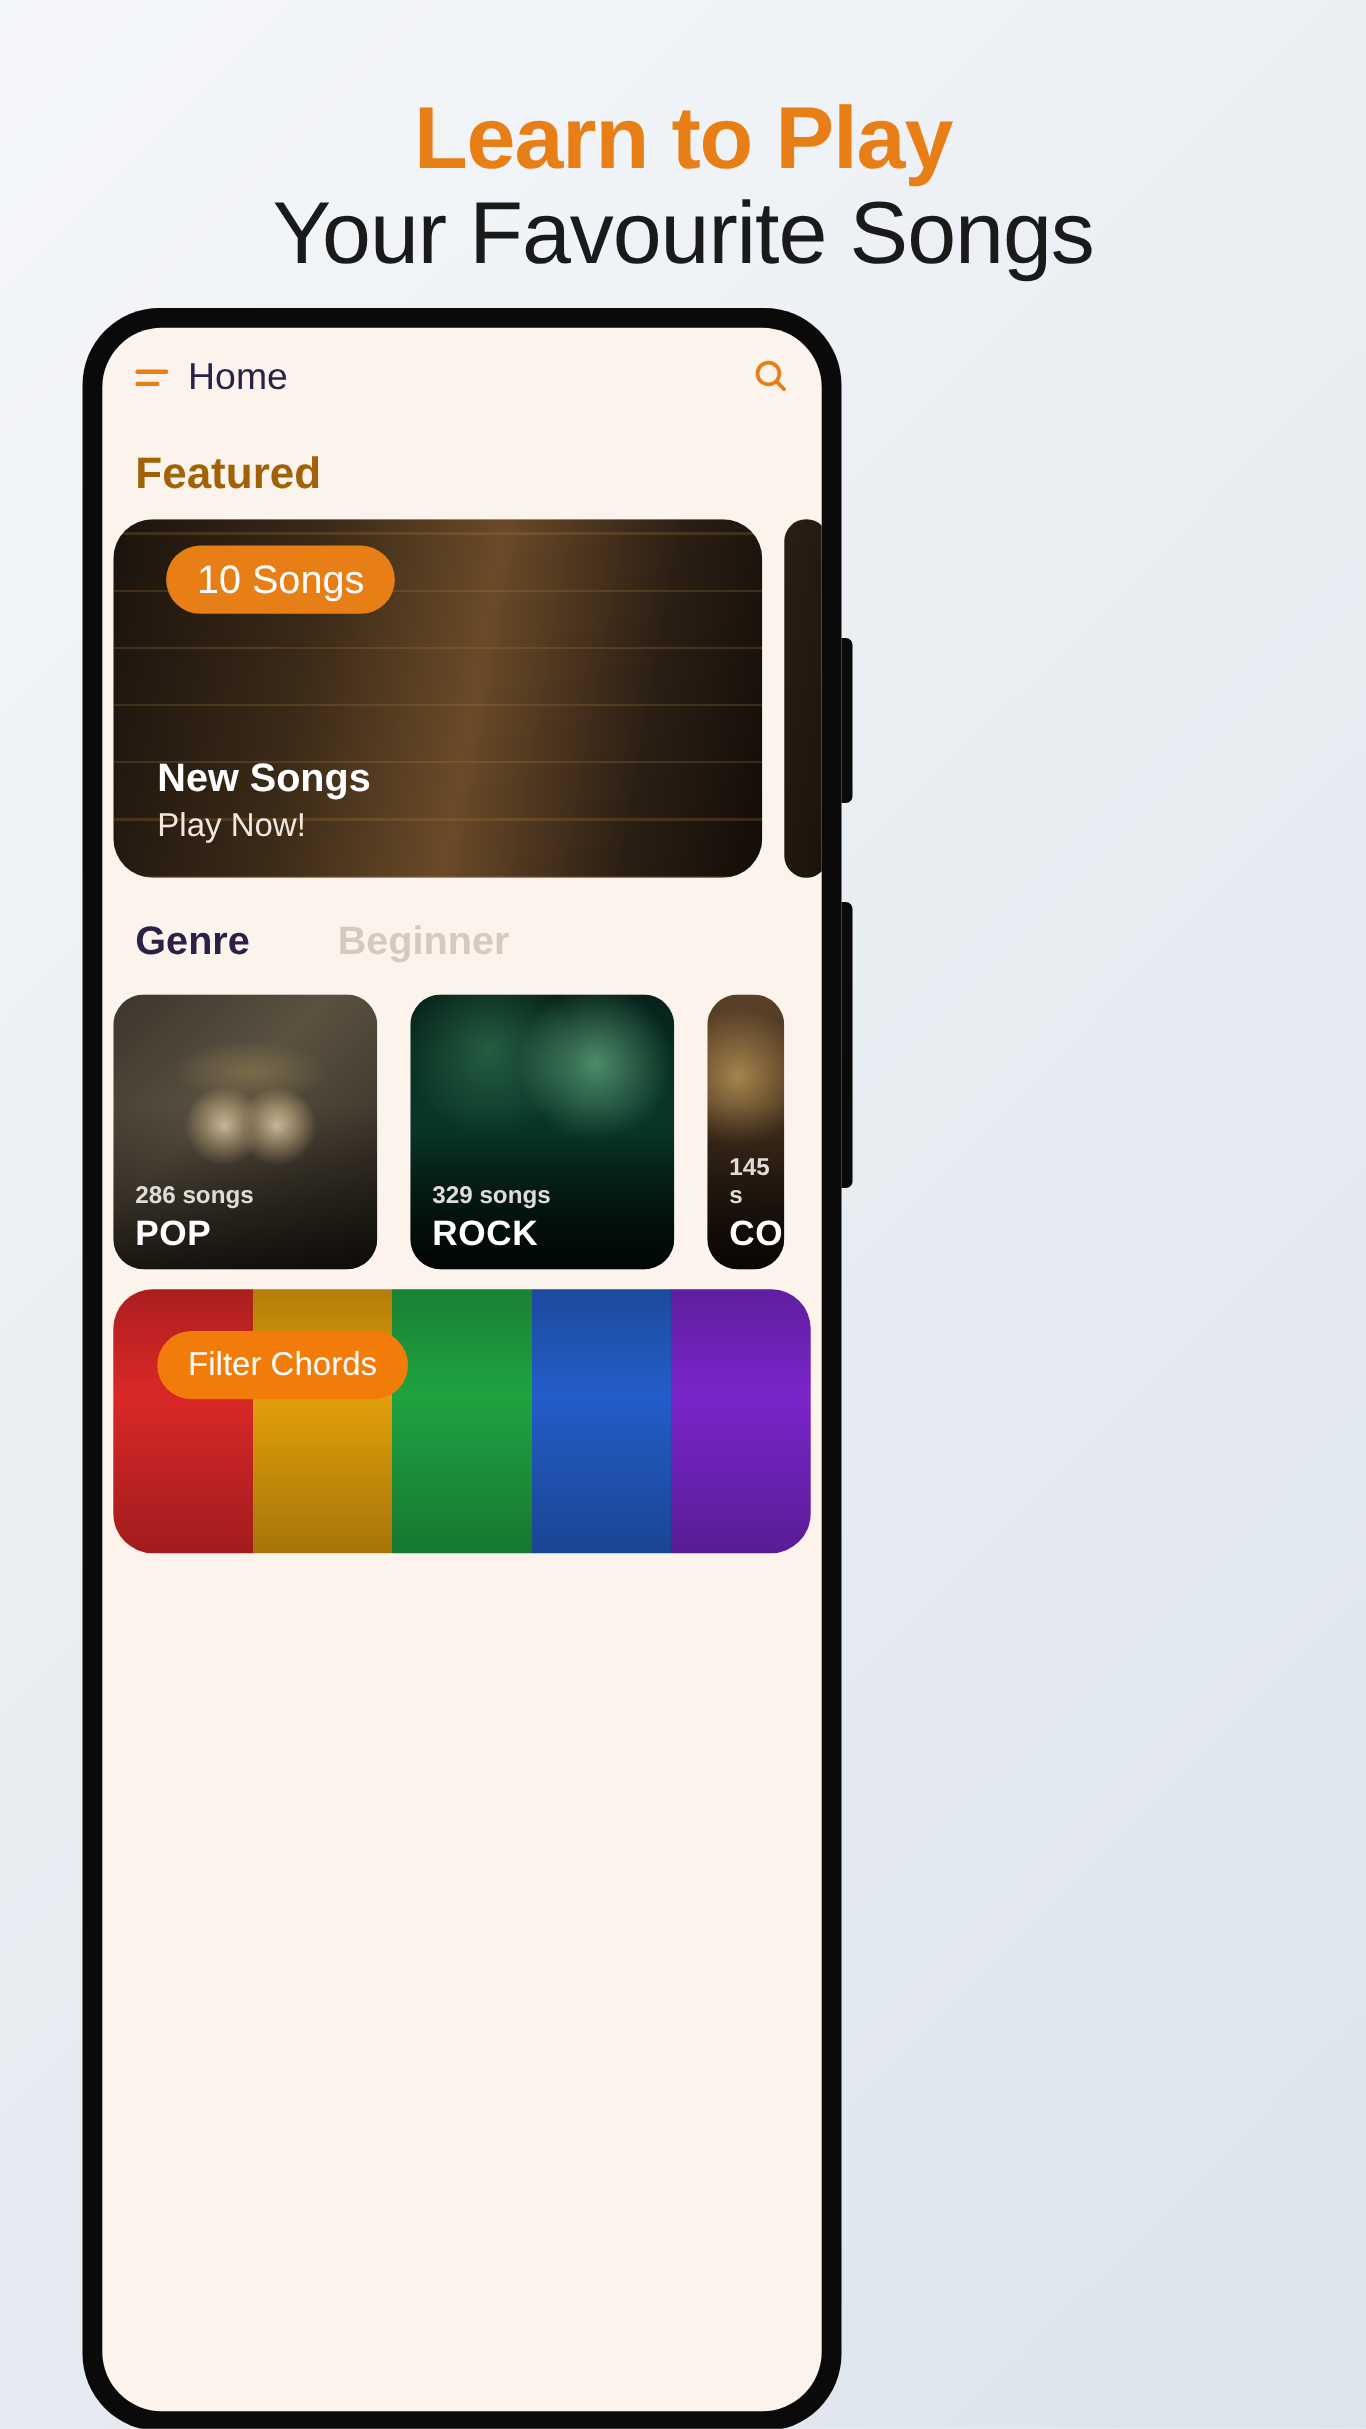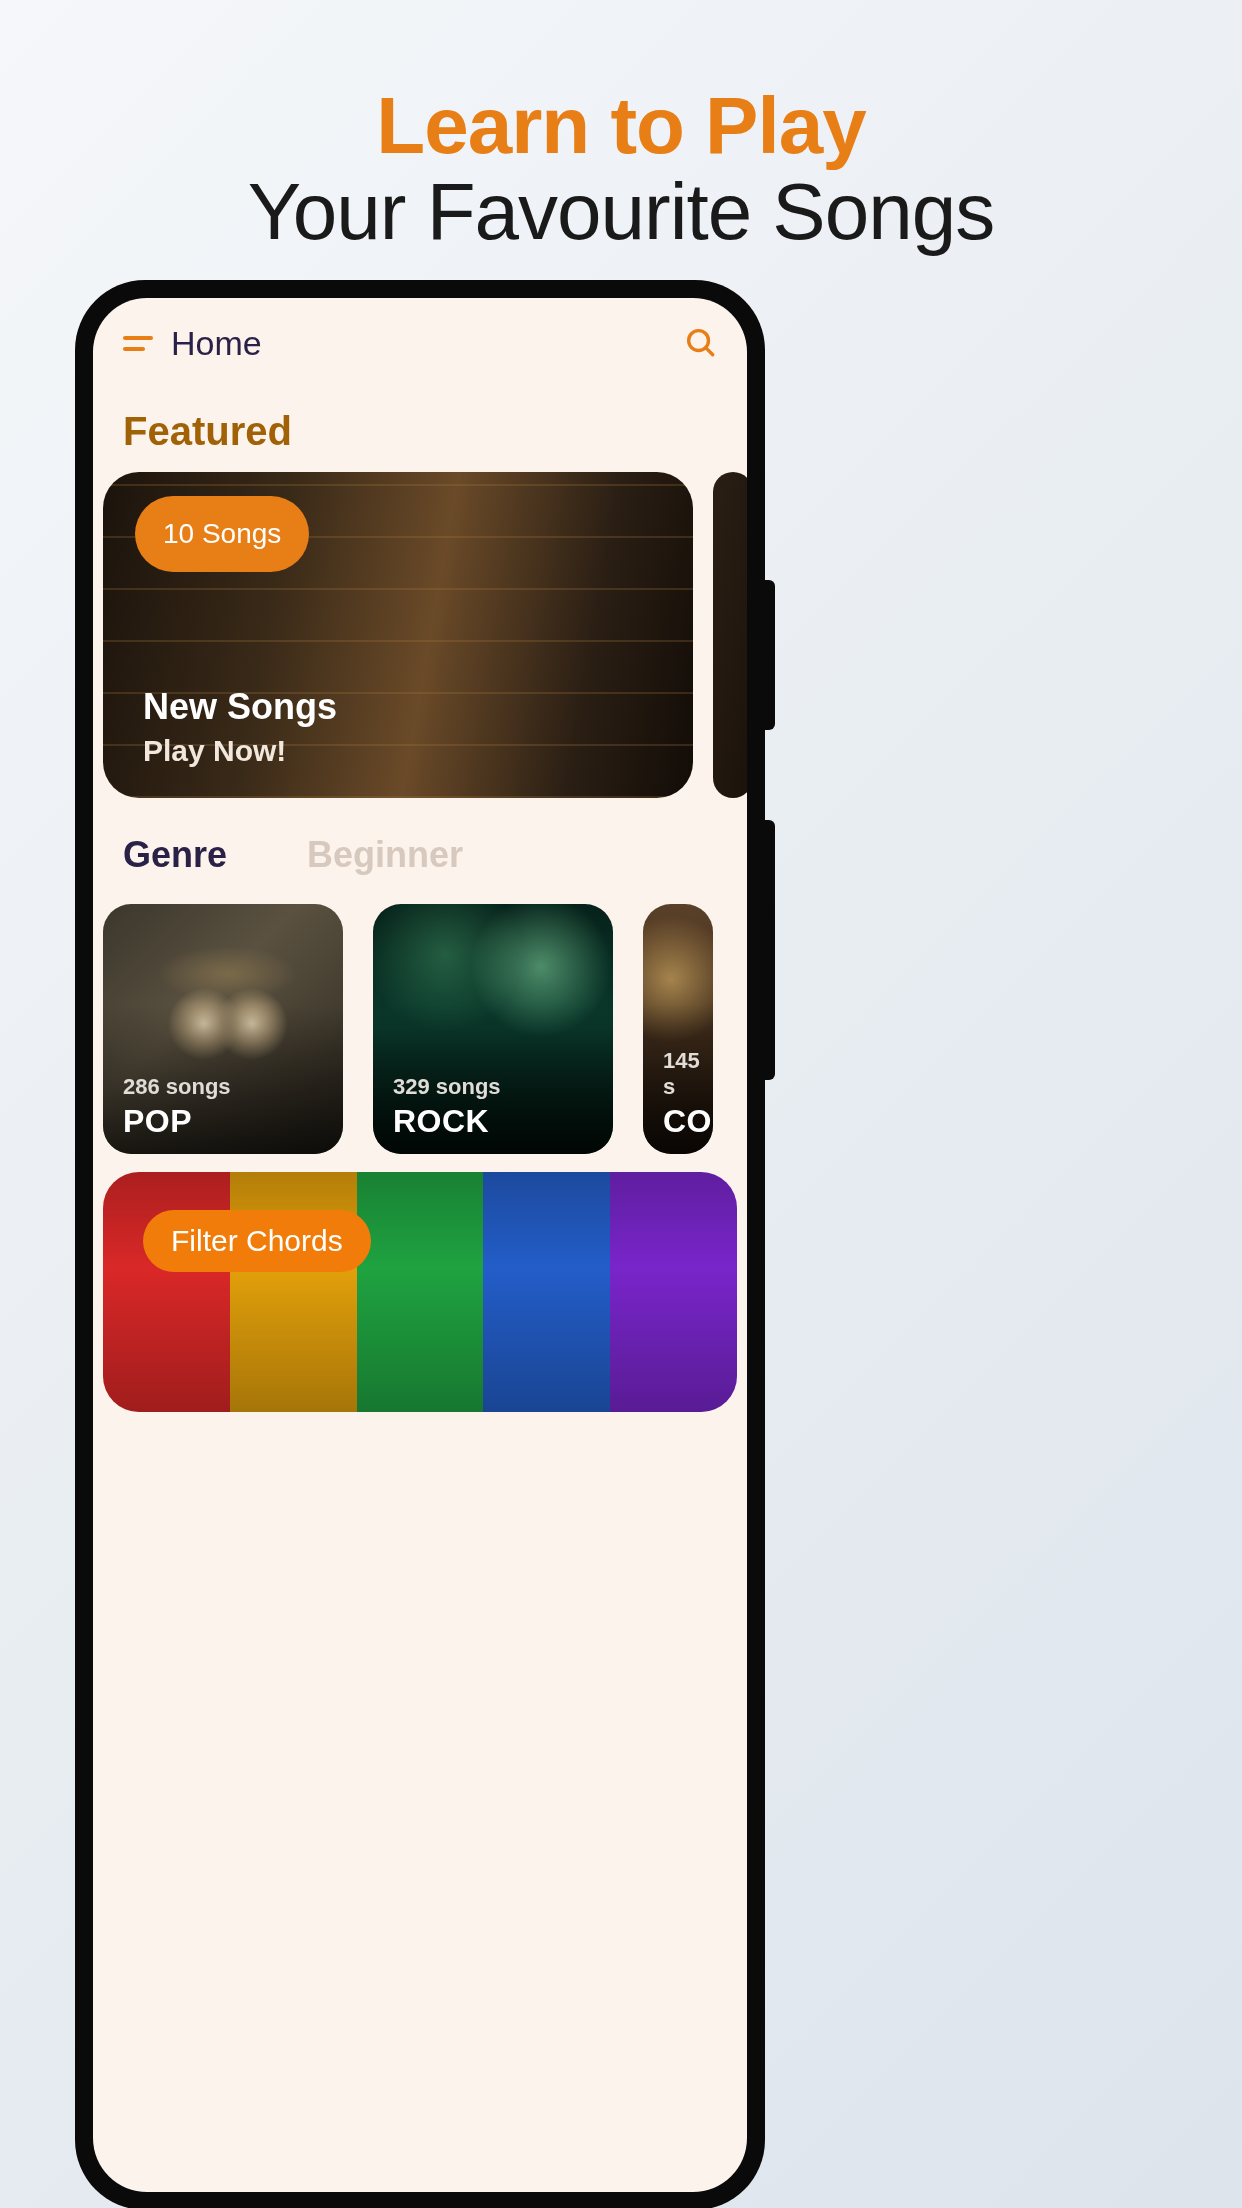--- a/index.html
+++ b/index.html
@@ -114,41 +114,41 @@
         rgba(170,120,60,.25) 0 2px,
         transparent 2px 52px),
       linear-gradient(100deg, #1b130c 0%, #3a2a18 30%, #6a4a28 55%, #2b1f14 80%, #120c07 100%);
   }
   .featured-card.peek {
     flex: 0 0 40px;
     background: linear-gradient(100deg, #2b1f14, #1a120b);
   }
   .badge {
     position: absolute;
-    top: 24px; left: 32px;
+    top: 24px; left: 48px;
     background: #e87e16;
     color: #fff;
-    font-size: 28px;
+    font-size: 36px;
     font-weight: 500;
-    padding: 22px 28px;
+    padding: 10px 28px;
     border-radius: 999px;
   }
   .featured-title {
     position: absolute;
     left: 40px; bottom: 70px;
     color: #fff;
     font-size: 36px;
     font-weight: 700;
   }
   .featured-sub {
     position: absolute;
     left: 40px; bottom: 30px;
     color: #f1e7dd;
     font-size: 30px;
-    font-weight: 700;
+    font-weight: 400;
   }
 
   .tabs-row {
     display: flex;
     gap: 80px;
     padding: 36px 30px 10px 30px;
     align-items: center;
   }
   .tab {
     font-size: 36px;

